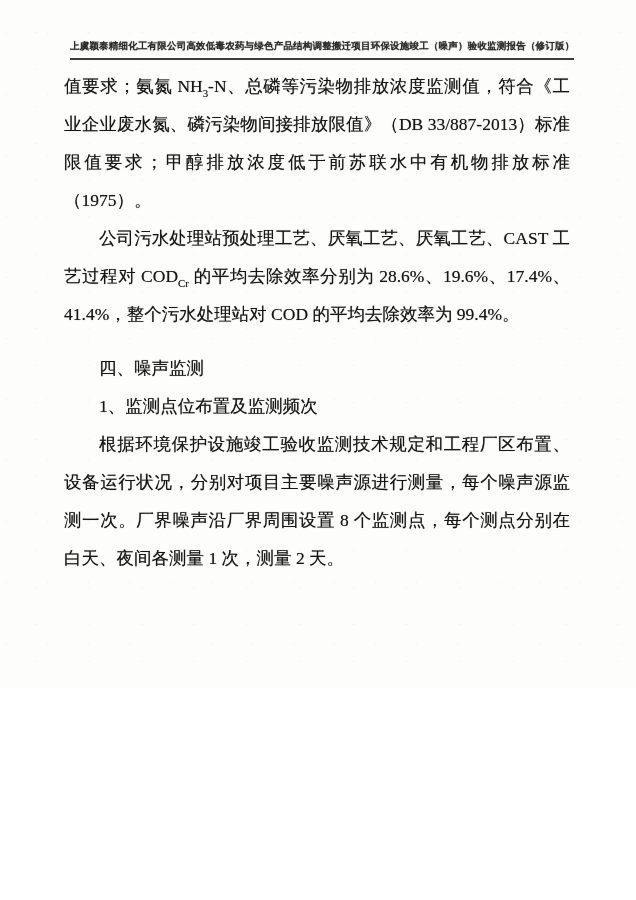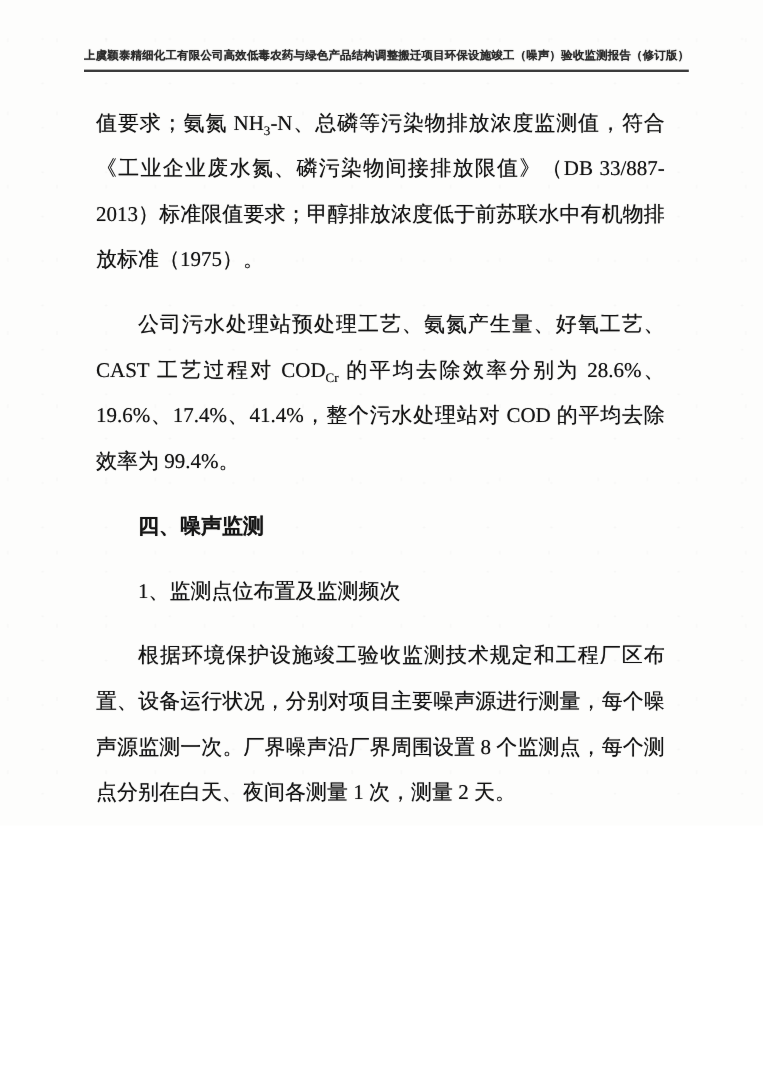--- a/index.html
+++ b/index.html
@@ -45,23 +45,23 @@
   .doc-body {
     position: absolute;
     top: 67px; left: 64px; right: 66px;
     font-size: 17.5px;
     line-height: 38px;
     text-align: justify;
     color: #161616;
     text-shadow: 0 0 .8px rgba(25,25,25,.6);
     filter: blur(.28px);
   }
-  p.para { margin: 16px; }
+  p.para { margin: 0; }
   p.para.indent { text-indent: 2em; }
-  p.para.heading { font-weight: bold; margin-top: 16px; }
+  p.para.heading { font-weight: normal; margin-top: 16px; }
   p.para.subheading { font-weight: normal; }
   .doc-body sub { font-size: .62em; line-height: 0; }
   .footer {
     position: absolute;
     left: 64px; right: 39px; top: 835px; height: 22px;
   }
   .pageno {
     position: absolute; left: 50%; transform: translateX(-50%);
     font-size: 12px; color: #999693;
     filter: blur(.45px);
@@ -76,21 +76,21 @@
 </head>
 <body>
 
 <div class="page">
   <div class="running-header">
     <span>上虞颖泰精细化工有限公司高效低毒农药与绿色产品结构调整搬迁项目环保设施竣工（噪声）验收监测报告（修订版）</span>
   </div>
 
   <main class="doc-body">
       <p class="para body"><span>值要求；氨氮 NH</span><sub>3</sub><span>-N、总磷等污染物排放浓度监测值，符合《工业企业废水氮、磷污染物间接排放限值》（DB 33/887-2013）标准限值要求；甲醇排放浓度低于前苏联水中有机物排放标准（1975）。</span></p>
-      <p class="para body indent"><span>公司污水处理站预处理工艺、氨氮产生量、好氧工艺、CAST 工艺过程对 COD</span><sub>Cr</sub><span> 的平均去除效率分别为 28.6%、19.6%、17.4%、41.4%，整个污水处理站对 COD 的平均去除效率为 99.4%。</span></p>
+      <p class="para body indent"><span>公司污水处理站预处理工艺、厌氧工艺、厌氧工艺、CAST 工艺过程对 COD</span><sub>Cr</sub><span> 的平均去除效率分别为 28.6%、19.6%、17.4%、41.4%，整个污水处理站对 COD 的平均去除效率为 99.4%。</span></p>
       <p class="para heading indent"><span>四、噪声监测</span></p>
       <p class="para subheading indent"><span>1、监测点位布置及监测频次</span></p>
       <p class="para body indent"><span>根据环境保护设施竣工验收监测技术规定和工程厂区布置、设备运行状况，分别对项目主要噪声源进行测量，每个噪声源监测一次。厂界噪声沿厂界周围设置 8 个监测点，每个测点分别在白天、夜间各测量 1 次，测量 2 天。</span></p>
     </main>
 
   <div class="footer">
     <span class="pageno">16</span>
     <span class="org">浙江省环境监测中心</span>
   </div>
 </div>

